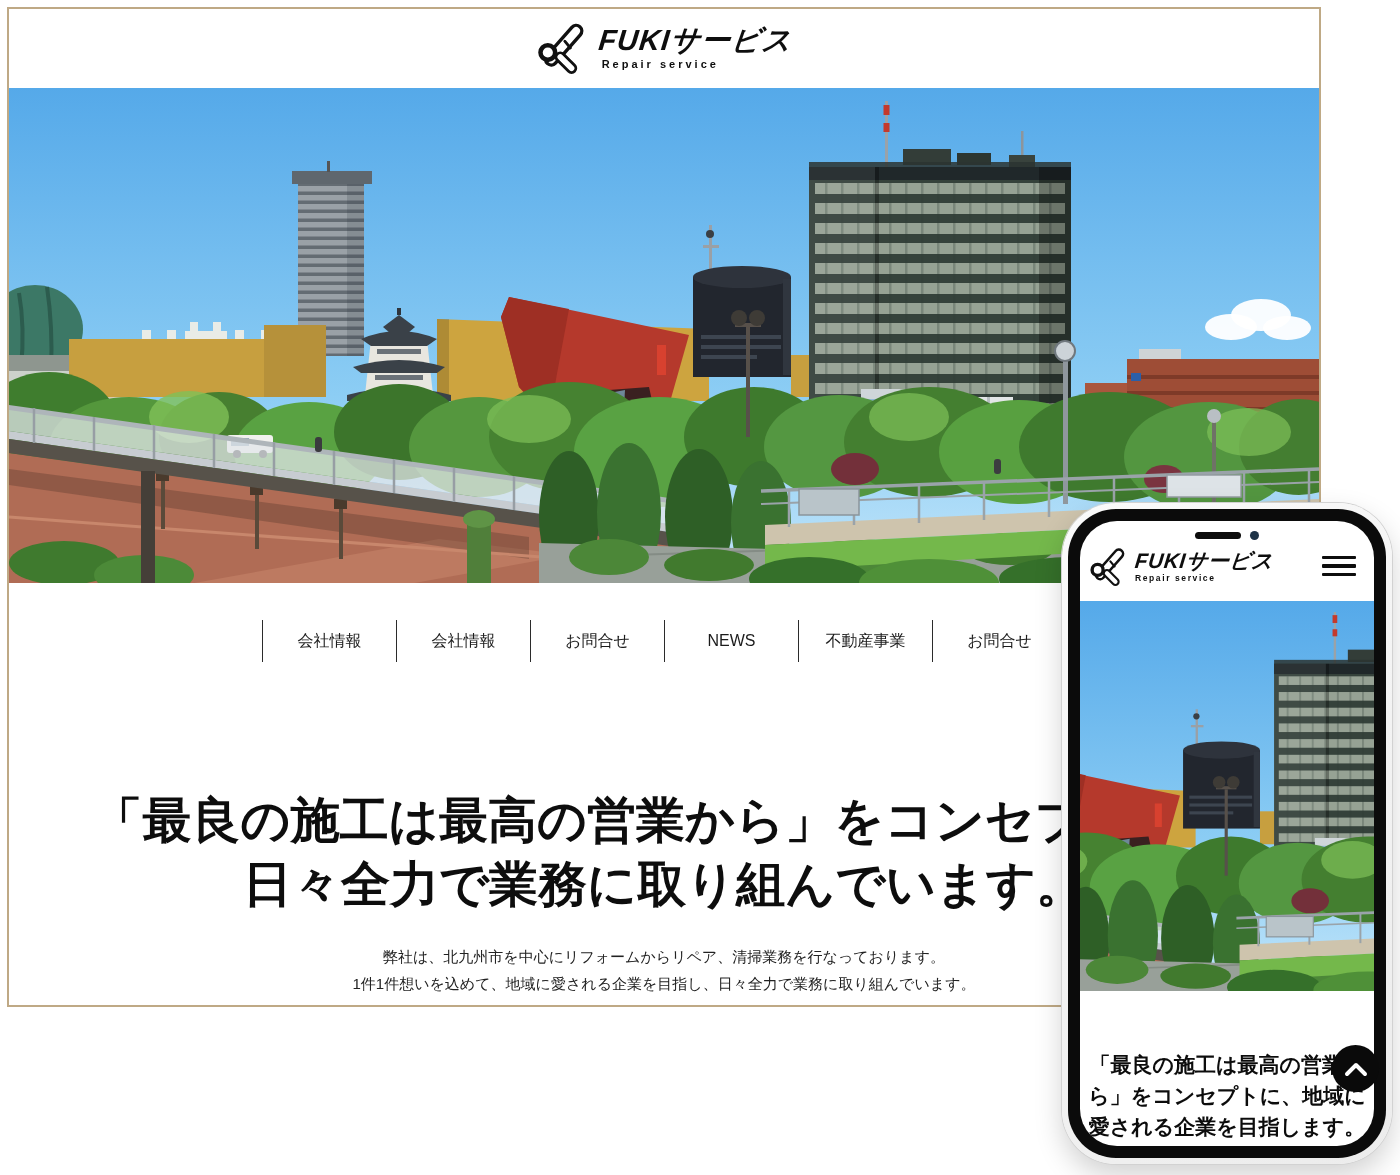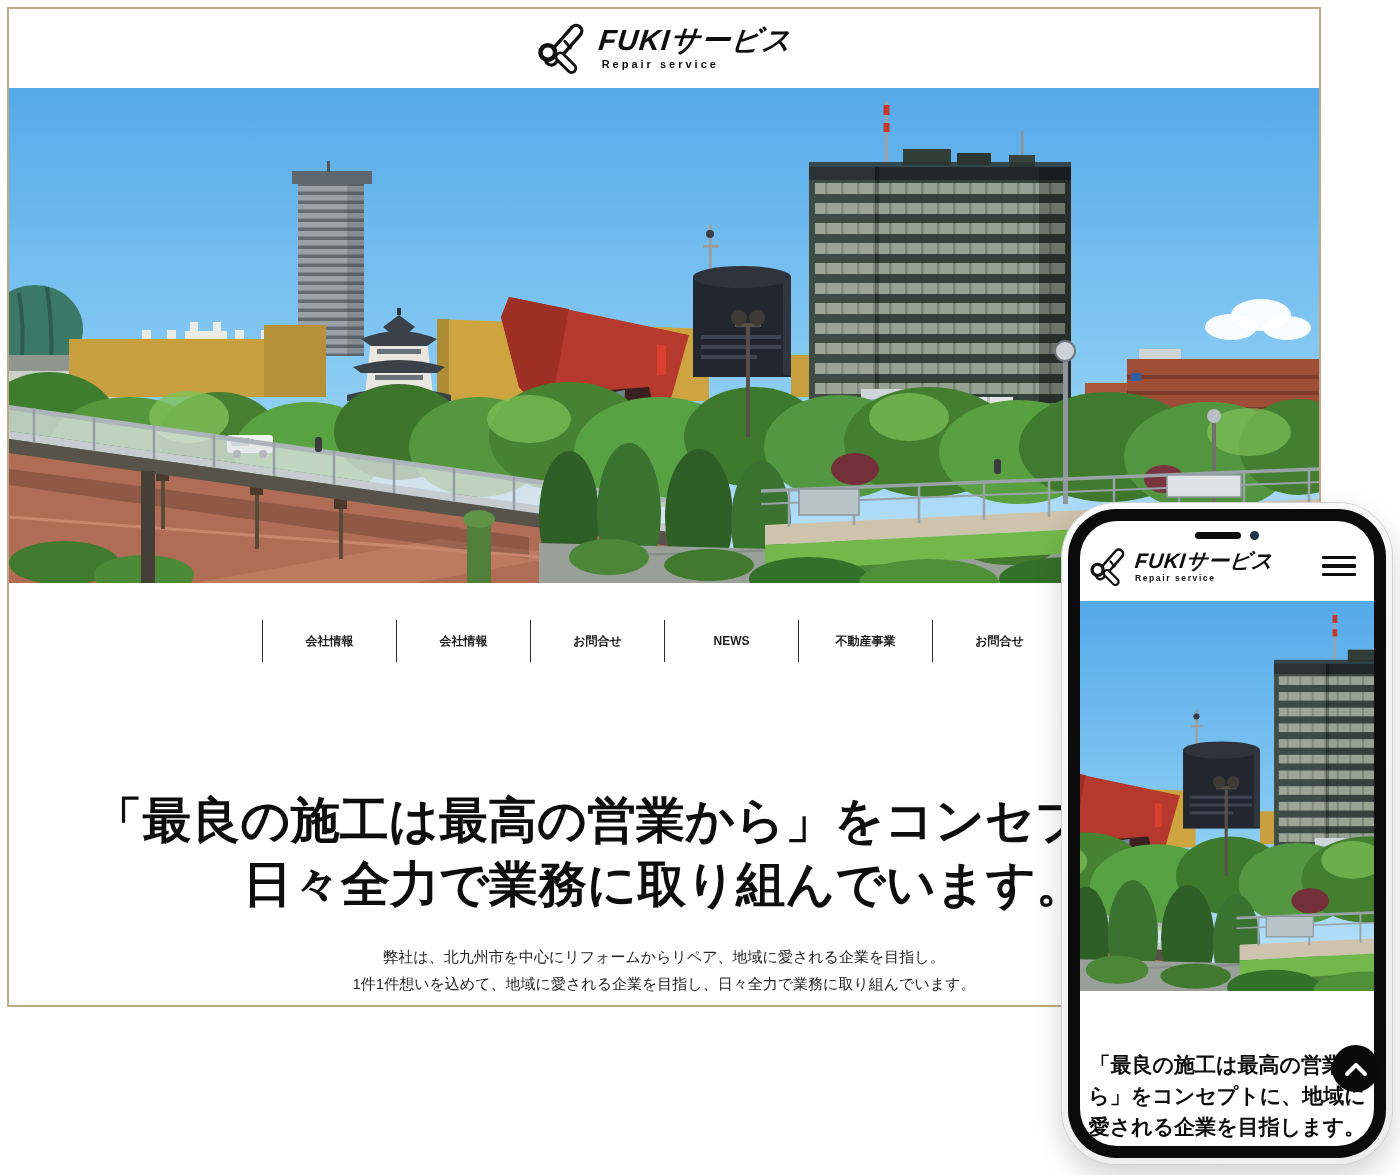--- a/index.html
+++ b/index.html
@@ -18,21 +18,21 @@
   .logo-icon{width:56px;height:52px;flex:0 0 auto;}
   .logo-texts{display:flex;flex-direction:column;line-height:1;}
   .logo-brand{font-size:29px;font-weight:700;font-style:italic;transform:skewX(-6deg);letter-spacing:1px;color:#0e0e0e;}
   .logo-tag{font-size:11px;font-weight:700;letter-spacing:3px;color:#0e0e0e;margin-top:4px;margin-left:3px;}
   .hero{position:absolute;left:0;top:79px;width:1310px;height:495px;overflow:hidden;}
   .hero svg{display:block;width:1310px;height:495px;}
   .d-nav{position:absolute;left:253px;top:609px;height:46px;display:flex;align-items:stretch;}
   .d-nav .divider{width:1px;background:#2b2b2b;margin:2px 0;}
   .d-nav .nav-item{
     width:133px;display:flex;align-items:center;justify-content:center;
-    font-size:12px;font-weight:700;color:#1b1b1b;cursor:pointer;white-space:nowrap;
+    font-size:16px;font-weight:400;color:#1b1b1b;cursor:pointer;white-space:nowrap;
   }
   .headline{position:absolute;left:0;top:779px;width:1310px;text-align:center;
     font-size:49px;font-weight:700;line-height:64px;color:#0d0d0d;white-space:nowrap;}
   .intro{position:absolute;left:0;top:934px;width:1310px;text-align:center;
     font-size:15px;font-weight:400;line-height:27px;color:#222;}
   
   .phone{
     position:absolute;left:1062px;top:503px;width:330px;height:661px;z-index:5;
     background:linear-gradient(145deg,#fafafa,#ececec);border-radius:54px;
     box-shadow:0 0 0 1px #d2d2d2, 0 12px 28px rgba(0,0,0,.18);
@@ -387,21 +387,21 @@
       <span class="nav-item">お問合せ</span>
       <span class="divider"></span>
     </nav>
 
     <div class="headline">
       <div>「最良の施工は最高の営業から」をコンセプトに、</div>
       <div>日々全力で業務に取り組んでいます。</div>
     </div>
 
     <div class="intro">
-      <div>弊社は、北九州市を中心にリフォームからリペア、地域に愛される企業を目指し。</div>
+      <div>弊社は、北九州市を中心にリフォームからリペア、清掃業務を行なっております。</div>
       <div>1件1件想いを込めて、地域に愛される企業を目指し、日々全力で業務に取り組んでいます。</div>
     </div>
   </div>
 
   <div class="phone">
     <div class="bezel">
       <div class="screen">
         <div class="notch-row">
           <span class="speaker"></span>
           <span class="camera"></span>

